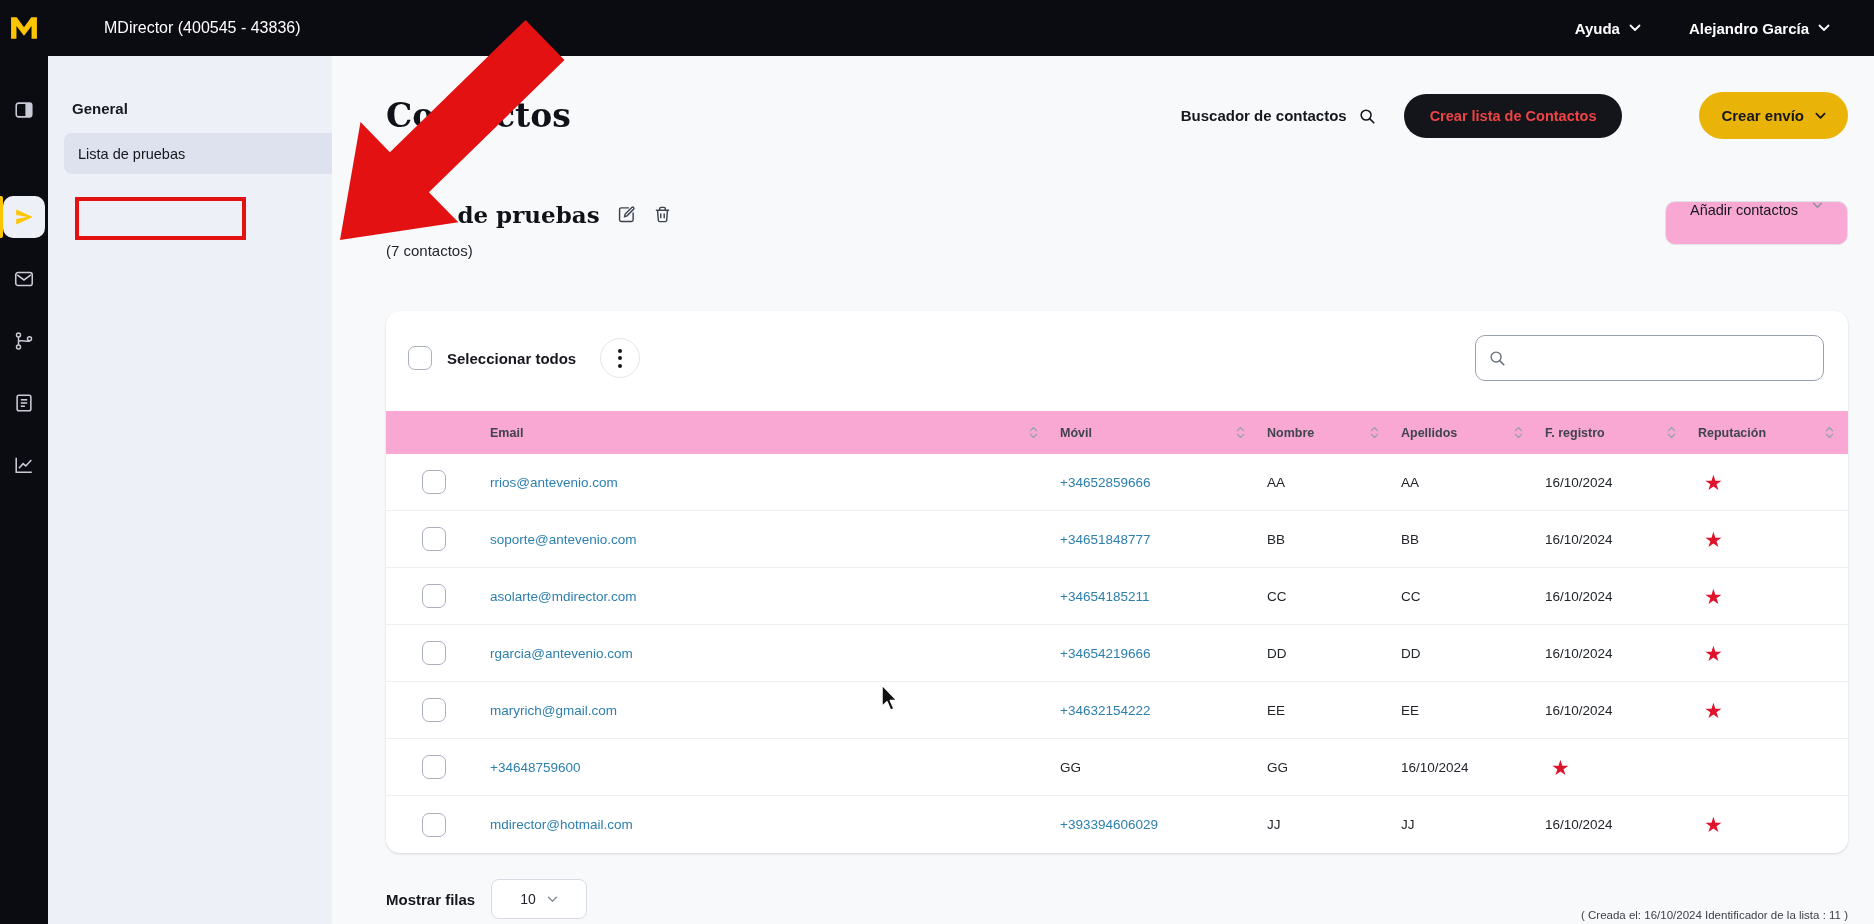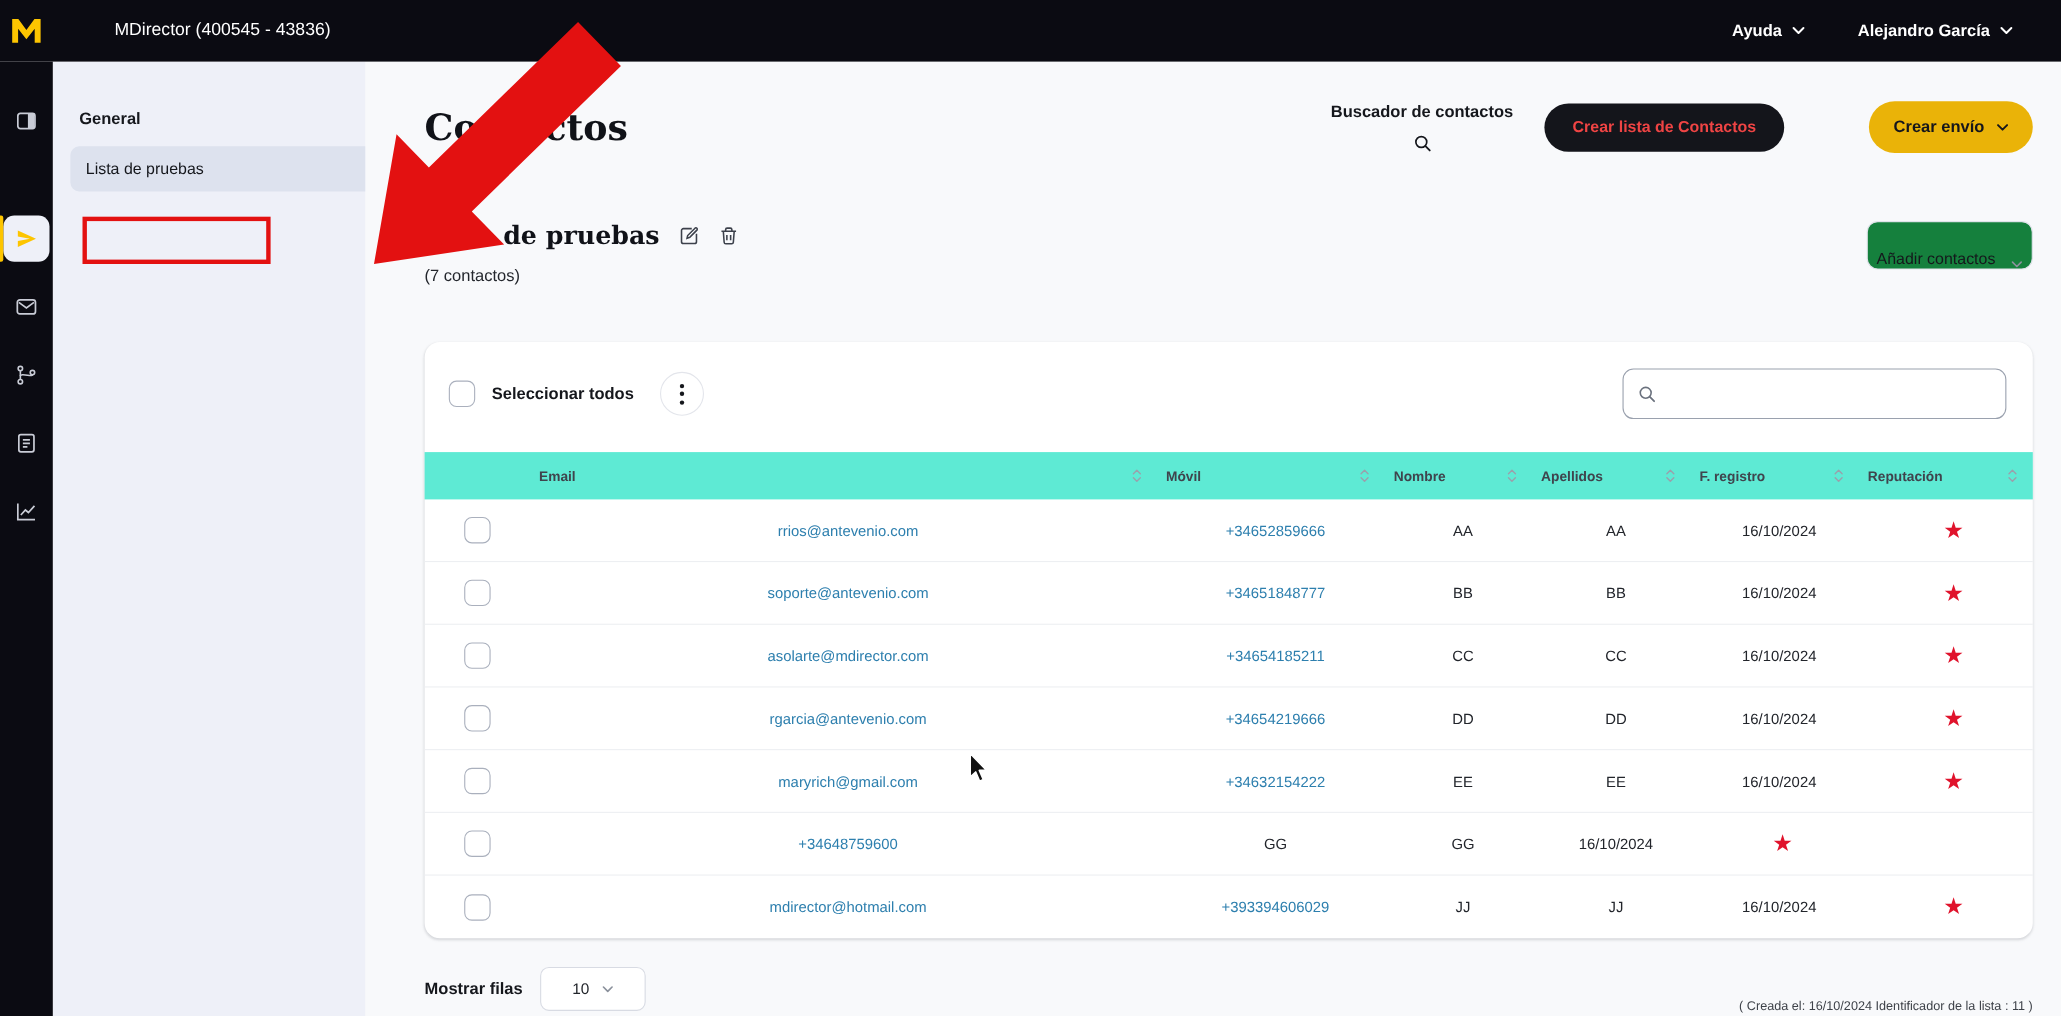--- a/index.html
+++ b/index.html
@@ -44,66 +44,66 @@
   .sidebar-item { margin-top:16px; margin-left:16px; height:41px; background:#dde2ee;
     border-radius:8px 0 0 8px; display:flex; align-items:center; padding-left:14px;
     font-size:14.5px; font-weight:500; color:#15171c; cursor:pointer; }
 
   
   .main { position:absolute; top:56px; left:332px; right:0; bottom:0; background:#f8f9fb;
     padding:36px 26px 0 54px; }
   .page-header { display:flex; align-items:center; }
   .page-title { font-family:"DejaVu Serif", serif; font-size:33px; font-weight:700; color:#101218; }
   .header-right { margin-left:auto; display:flex; align-items:center; }
-  .search-link { display:flex; align-items:center; gap:11px; font-size:15px; font-weight:600; color:#15171c; cursor:pointer;flex-direction:column; }
+  .search-link { display:flex; align-items:center; gap:11px; font-size:15px; font-weight:600; color:#15171c; cursor:pointer; }
   .btn-dark { margin-left:28px; background:#14151b; color:#ef4444; border:none; border-radius:999px;
     height:44px; padding:0 26px; font-size:14.5px; font-weight:600; display:flex; align-items:center;
     font-family:"Liberation Sans",sans-serif; cursor:pointer; }
   .btn-yellow { margin-left:77px; background:#eab308; color:#15161c; border:none; border-radius:999px;
     height:47px; padding:0 22px; font-size:15px; font-weight:700; display:flex; align-items:center; gap:11px;
     font-family:"Liberation Sans",sans-serif; cursor:pointer; }
 
   .list-row { display:flex; align-items:flex-start; margin-top:62px; }
   .list-title-wrap { display:flex; align-items:center; gap:17px; }
   .list-title { font-family:"DejaVu Serif", serif; font-size:23px; font-weight:700; color:#101218; }
   .icon-btn { color:#3c414b; background:none; border:none; cursor:pointer; padding:0; }
   .icon-btn svg { width:19px; height:19px; }
   .list-count { margin-top:14px; font-size:15px; color:#23262c; }
   .list-actions { margin-left:auto; display:flex; gap:22px; }
-  .btn-outline { background:#15803d; border:1px solid #e0e3ea; border-radius:10px; height:44px;
-    padding:0 8px; font-size:14.5px; font-weight:500; color:#15171c; display:flex; align-items:flex-end;
+  .btn-outline { background:#f9a8d4; border:1px solid #e0e3ea; border-radius:10px; height:44px;
+    padding:0 24px; font-size:14.5px; font-weight:500; color:#15171c; display:flex; align-items:flex-start;
     gap:14px; font-family:"Liberation Sans",sans-serif; cursor:pointer; }
   .btn-outline .chev, .rows-select .chev { color:#8a909b; }
 
   
   .card { margin-top:52px; background:#fff; border-radius:14px;
     box-shadow:0 1px 3px rgba(20,25,40,.10), 0 1px 2px rgba(20,25,40,.06); }
   .card-top { display:flex; align-items:center; padding:24px 24px 18px 22px; }
   .select-all { display:flex; align-items:center; gap:15px; font-size:15px; font-weight:700; color:#15171c; }
   .checkbox { width:24px; height:24px; border:1.5px solid #aab0bd; border-radius:7px; background:#fff;
     display:inline-block; flex:none; cursor:pointer; }
   .kebab-btn { width:40px; height:40px; margin-left:24px; border:1px solid #e3e5eb; border-radius:999px;
     background:#fff; display:flex; flex-direction:column; align-items:center; justify-content:center; gap:3.5px; cursor:pointer; }
   .kebab-btn i { width:4px; height:4px; border-radius:50%; background:#15171c; }
   .card-search { margin-left:auto; width:349px; height:46px; border:1.5px solid #9aa1ae; border-radius:10px;
     display:flex; align-items:center; padding:0 12px; gap:9px; color:#6b727e; background:#fff; }
   .card-search input { border:none; outline:none; background:transparent; width:280px; font-size:14px;
     font-family:"Liberation Sans",sans-serif; color:#333; }
 
   .grid-cols { display:grid; grid-template-columns:96px 570px 207px 134px 144px 153px 1fr; }
-  .thead { background:#5eead4; height:43px; align-items:center; margin-top:12px;
+  .thead { background:#f9a8d4; height:43px; align-items:center; margin-top:12px;
     font-size:12.5px; font-weight:700; color:#3f444d; }
   .th { display:flex; align-items:center; justify-content:space-between; padding:0 14px 0 8px; height:100%; cursor:pointer; }
   .th.empty { cursor:default; }
   .sort { flex:none; color:#9aa0ab; }
 
   .trow { height:57px; align-items:center; border-bottom:1px solid #edeff2; font-size:13.5px; color:#22252b; }
   .trow.last { border-bottom:none; }
   .check-cell { display:flex; justify-content:center; }
-  .cell { padding-left:8px;text-align:center; }
+  .cell { padding-left:8px; }
   .cell.link { color:#2d7fae; cursor:pointer; }
   .star-cell { padding-left:14px; color:#e0132c; font-size:21px; line-height:1; }
 
   .table-footer { display:flex; align-items:center; gap:16px; margin-top:26px; }
   .rows-label { font-size:15px; font-weight:700; color:#15171c; }
   .rows-select { height:40px; min-width:58px; border:1px solid #d8dbe3; border-radius:8px; background:#fff;
     display:flex; align-items:center; padding:0 28px; gap:11px; font-size:14px; color:#22252b; cursor:pointer; }
 
   .meta { position:absolute; right:26px; bottom:3px; font-size:11.5px; color:#3e4249; }
 

